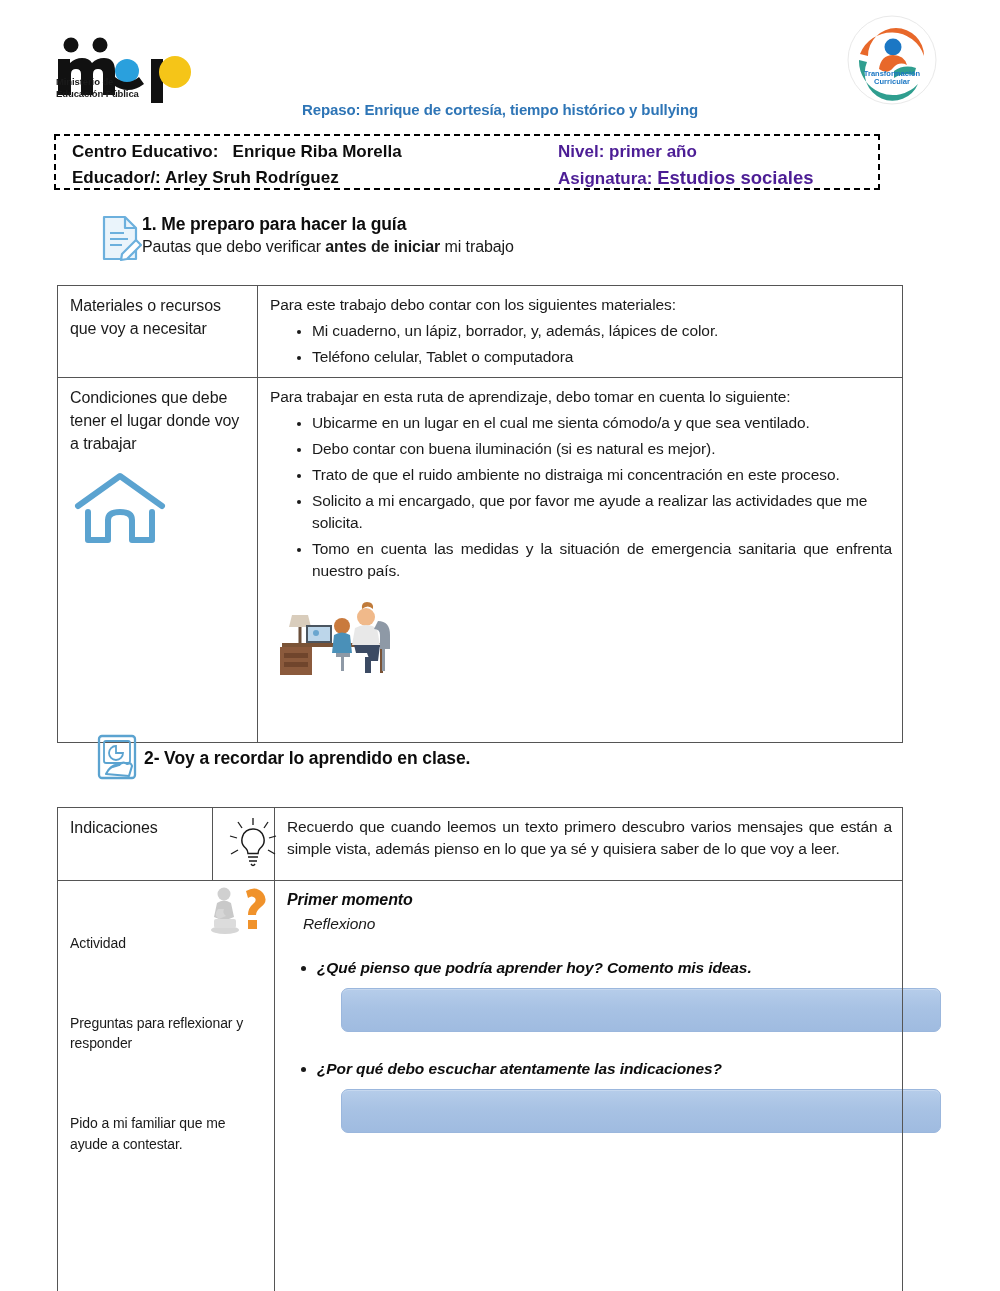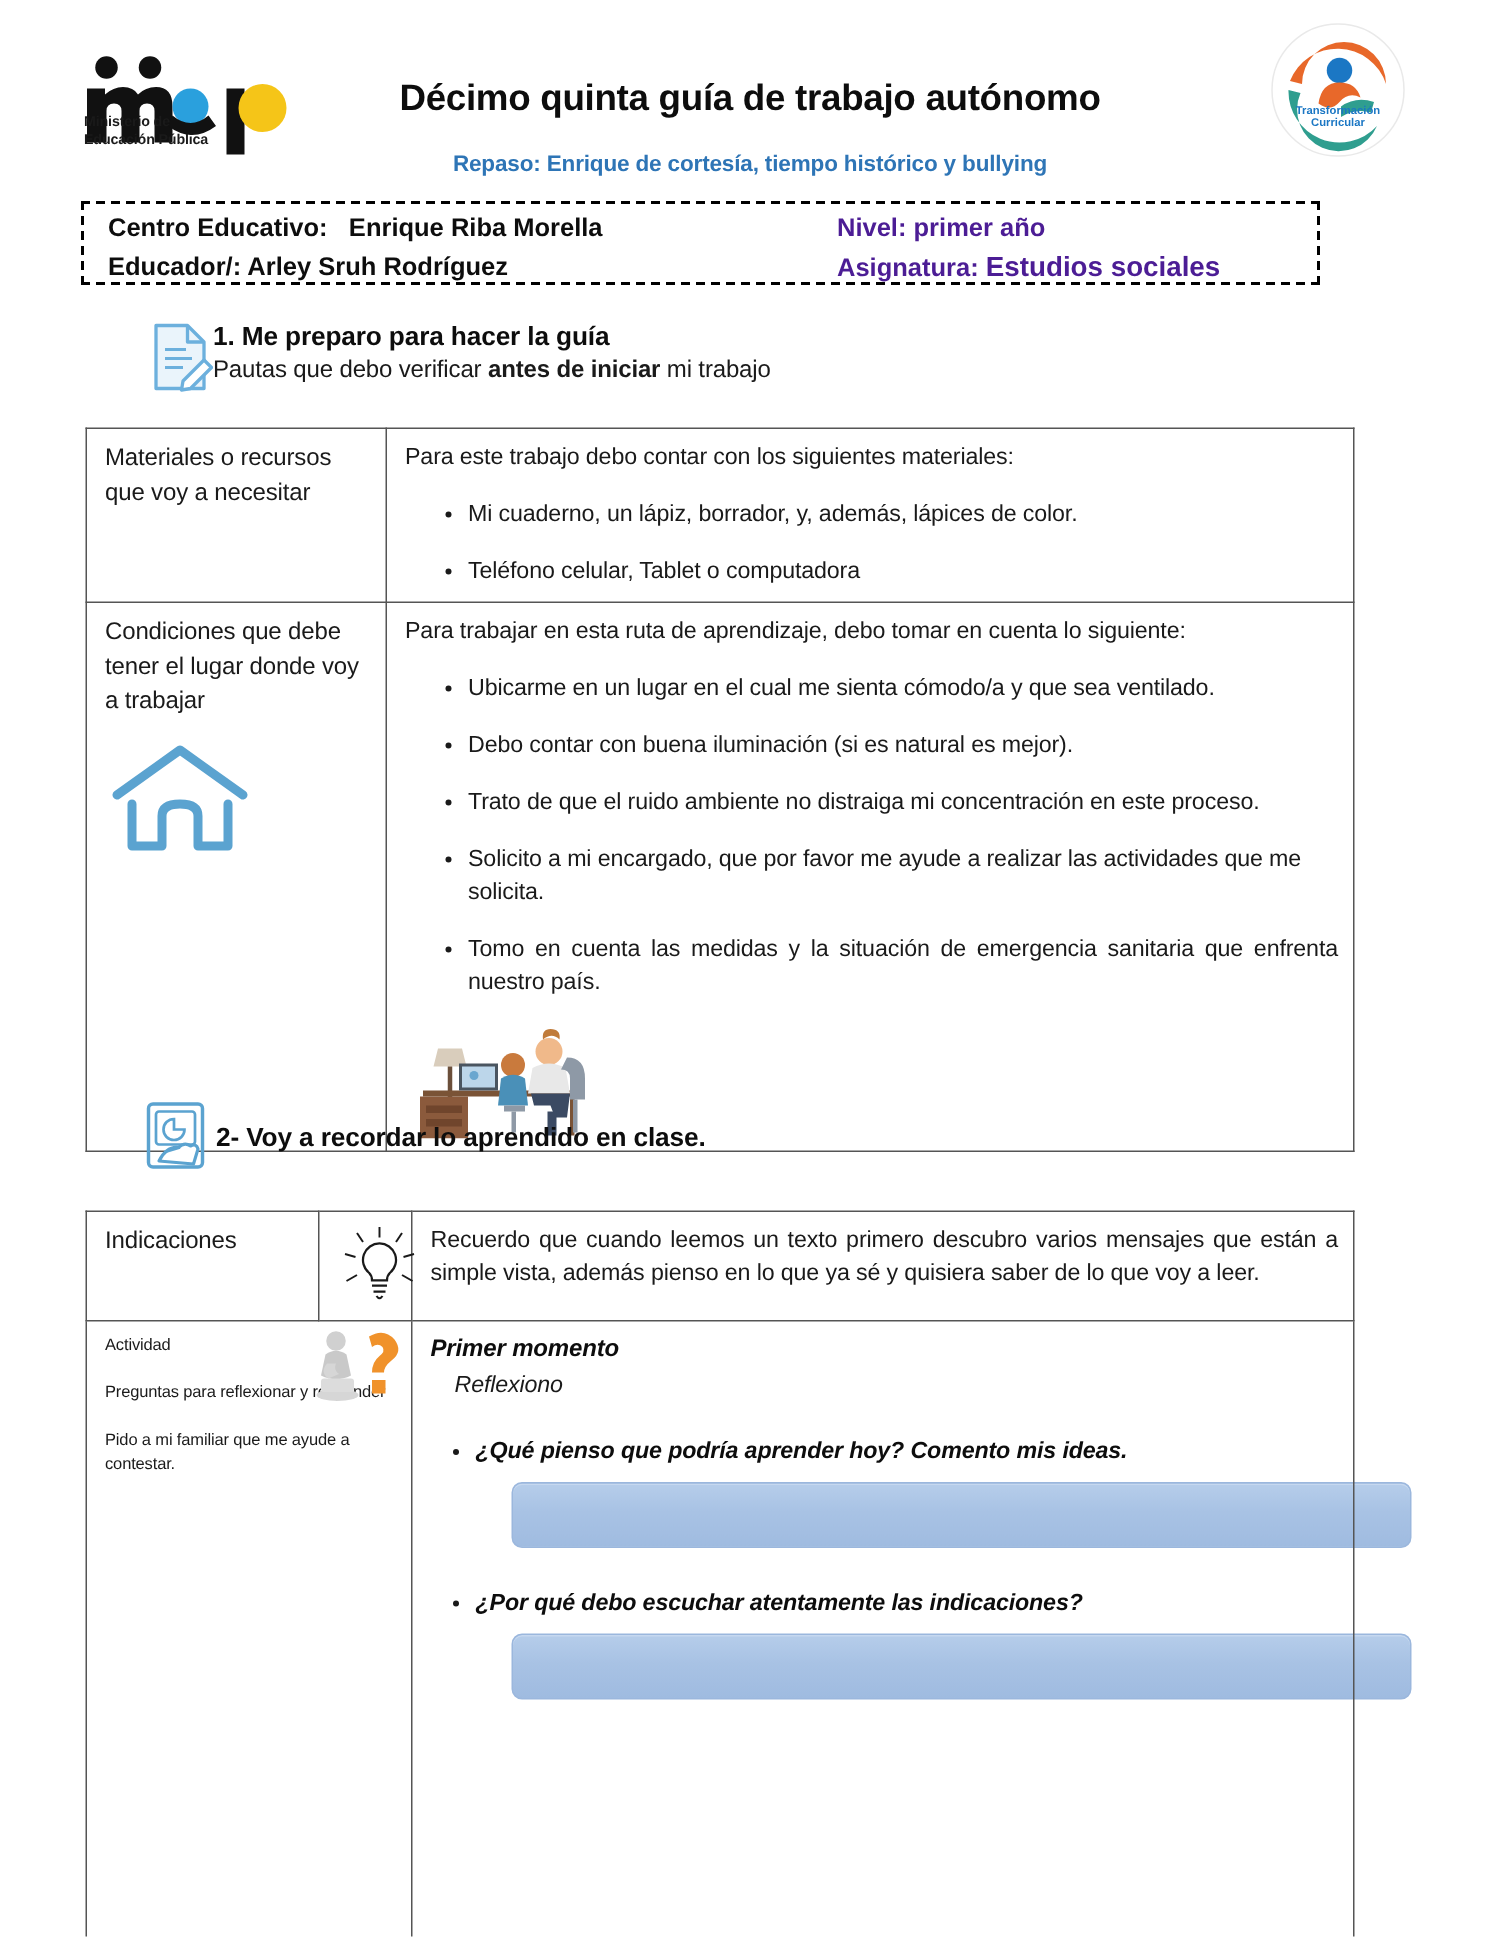--- a/index.html
+++ b/index.html
@@ -111,42 +111,42 @@
     padding: 8px 10px 8px 12px;
     font-size: 15.5px;
     line-height: 1.42;
     color: #1a1a1a;
     letter-spacing: -0.1px;
   }
   .lbl-cell { width: 200px; }
   .lbl-txt { font-size: 16px; line-height: 1.45; }
 
   ul.bl { margin: 2px 0 0 0; padding-left: 42px; }
-  ul.bl li { margin: 16px 0 1px 0; }
+  ul.bl li { margin: 4px 0 1px 0; }
   ul.bl li::marker { font-size: 13px; }
 
   .just { text-align: justify; }
 
   
   .house-wrap { text-align: center; padding-top: 14px; }
 
   
   .desk-wrap { text-align: center; padding-top: 14px; }
 
   
   .bulb-cell { width: 62px; padding: 6px 2px 6px 4px; text-align: center; }
   .ind-text { text-align: justify; font-size: 15.5px; line-height: 1.45; }
 
   .act-label-cell { position: relative; width: 200px; }
   .act-fig {
     position: absolute;
     right: 4px; top: 2px;
     width: 62px; height: 52px;
   }
-  .act-lbl-block { font-size: 11px; line-height: 1.48; }
+  .act-lbl-block { font-size: 14px; line-height: 1.48; margin-top: 44px; }
   .act-gap { height: 15px; }
 
   .moment-title { font-size: 16px; font-weight: bold; font-style: italic; color: #0d0d0d; }
   .moment-sub { font-size: 15.5px; font-style: italic; color: #1a1a1a; margin-top: 1px; margin-left: 16px; }
 
   .q-list { margin: 22px 0 0 0; padding-left: 30px; }
   .q-list li { margin-bottom: 8px; }
   .q-text {
     font-size: 15.5px;
     font-weight: bold;
@@ -203,21 +203,20 @@
 
         <circle cx="47" cy="33" r="8.5" fill="#1b77c4"></circle>
 
         <path d="M33 55 q2 -14 14 -14 q11 0 14 10 q-8 -4 -14 3 q-6 7 -14 1 z" fill="#e8682a"></path>
         <path d="M48 57 q10 -7 22 -3 l-2 7 q-11 -3 -20 3 z" fill="#2f9e8f"></path>
         <text x="46" y="62" font-family="Liberation Sans, sans-serif" font-size="7.5" font-weight="bold" fill="#1b77c4" text-anchor="middle">Transformación</text>
         <text x="46" y="70" font-family="Liberation Sans, sans-serif" font-size="7.5" font-weight="bold" fill="#1b77c4" text-anchor="middle">Curricular</text>
       </svg>
     </div>
 
-    <div class="main-title">Décimo quinta guía de trabajo autónomo</div>
     <div class="sub-title">Repaso: Enrique de cortesía, tiempo histórico y bullying</div>
   </div>
 
   <div class="info-box">
     <div class="info-row">
       <div class="info-cell-a">
         <span>Centro Educativo:</span>
         &nbsp;&nbsp;<span>Enrique Riba Morella</span>
       </div>
       <div class="info-cell-b">

